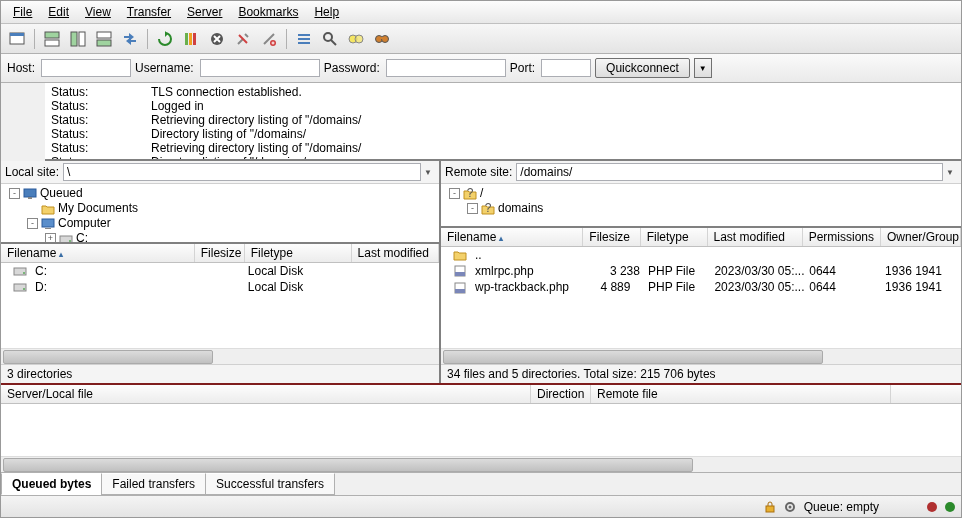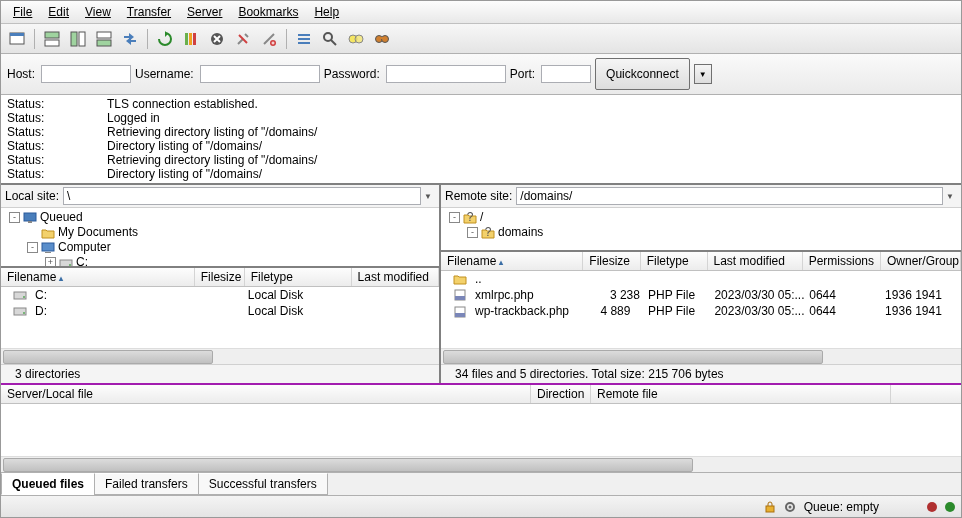--- a/index.html
+++ b/index.html
@@ -5,44 +5,44 @@
 * { box-sizing: border-box; margin: 0; padding: 0; font-family: "Segoe UI", Tahoma, sans-serif; font-size: 12px; }
 body { background: #f0f0f0; width: 962px; height: 518px; overflow: hidden; display: flex; flex-direction: column; border: 1px solid #999; }
 .menubar { background: linear-gradient(#fdfdfd,#e8e8e8); border-bottom: 1px solid #c0c0c0; padding: 2px 4px; display: flex; text-decoration: underline; }
 .menubar span { padding: 2px 8px; cursor: default; }
 .toolbar { background: linear-gradient(#f7f7f7,#e4e4e4); border-bottom: 1px solid #b0b0b0; padding: 2px 4px; display: flex; align-items: center; gap: 2px; height: 30px; }
 .toolbar .btn { width: 24px; height: 24px; display: flex; align-items: center; justify-content: center; border: 1px solid transparent; border-radius: 2px; }
 .toolbar .sep { width: 1px; height: 20px; background: #b0b0b0; margin: 0 3px; }
 .quickconnect { background: linear-gradient(#fafafa,#eaeaea); border-bottom: 1px solid #b0b0b0; padding: 4px 6px; display: flex; align-items: center; gap: 4px; }
 .quickconnect label { margin-right: 2px; }
 .quickconnect input { border: 1px solid #abadb3; padding: 1px 3px; height: 18px; }
-.quickconnect .qbtn { background: linear-gradient(#f5f5f5,#ddd); border: 1px solid #707070; border-radius: 2px; padding: 1px 10px; height: 32px; }
+.quickconnect .qbtn { background: linear-gradient(#f5f5f5,#ddd); border: 1px solid #707070; border-radius: 2px; padding: 1px 10px; height: 20px; }
 .qc-drop { width: 18px; height: 20px; border: 1px solid #707070; background: linear-gradient(#f5f5f5,#ddd); display:flex;align-items:center;justify-content:center;font-size:8px;}
-.log { background: #fff; border-bottom: 2px solid #808080; height: 90px; overflow: auto; padding: 2px 6px; position: relative; }
+.log { background: #fff; border-bottom: 2px solid #808080; height: 78px; overflow: auto; padding: 2px 6px; position: relative; margin-left: 44px; }
 .log-row { display: flex; }
 .log-row .k { width: 100px; }
-.split { flex: 1; display: flex; border-bottom: 2px solid #a21caf; min-height: 0; }
+.split { flex: 1; display: flex; border-bottom: 2px solid #7f1d1d; min-height: 0; }
 .pane { display: flex; flex-direction: column; background: #fff; min-width:0;}
 .pane.left { flex: 0 0 440px; border-right: 2px solid #808080; }
 .pane.right { flex: 1; }
 .siterow { display: flex; align-items: center; padding: 2px 4px; border-bottom: 1px solid #d0d0d0; background:#f4f4f4;}
 .siterow input { flex: 1; border: 1px solid #abadb3; height: 18px; padding: 0 3px; margin-left: 4px; }
 .siterow .drop { width: 14px; text-align:center; font-size:8px; color:#555;}
 .tree { flex: 0 0 60px; overflow: auto; padding: 2px 4px; border-bottom: 2px solid #808080; background:#fff;}
 .tree .node { display: flex; align-items: center; gap: 3px; line-height: 15px; }
 .tree .exp { width: 11px; height: 11px; border: 1px solid #888; font-size: 9px; line-height: 9px; text-align: center; background:#fff; color:#555;}
 .listhdr { display: flex; background: linear-gradient(#fdfdfd,#ececec); border-bottom: 1px solid #c0c0c0; }
 .listhdr span { padding: 2px 6px; border-right: 1px solid #d4d4d4; font-size:12px;}
 .listhdr .sort::after { content:" ▴"; color:#3a6ea5; font-size:9px;}
 .filelist { flex: 1; overflow: auto; background: #fff; }
 .filelist .row { display: flex; padding: 1px 4px; align-items: center; }
 .filelist .row span { overflow: hidden; white-space: nowrap; padding: 0 4px; }
 .hscroll { height: 16px; background: #efefef; border-top:1px solid #ddd; position:relative;}
 .hscroll .thumb { position:absolute; top:1px; height:14px; background: linear-gradient(#dcdcdc,#c0c0c0); border:1px solid #aaa; border-radius:2px;}
-.summary { background: #f4f4f4; border-top: 1px solid #d0d0d0; padding: 2px 14px; }
+.summary { background: #f4f4f4; border-top: 1px solid #d0d0d0; padding: 2px 6px; }
 .queue { height: 110px; background:#fff; display:flex; flex-direction:column;}
 .queuehdr { display: flex; background: linear-gradient(#fdfdfd,#ececec); border-bottom: 1px solid #c0c0c0; }
 .queuehdr span { padding: 2px 6px; border-right: 1px solid #d4d4d4; }
 .tabs { display: flex; background: #f0f0f0; border-top: 1px solid #b0b0b0; }
 .tabs .tab { padding: 3px 10px; border: 1px solid #b0b0b0; border-top: 1px solid #fff; background: #f8f8f8; margin-right: -1px; }
 .tabs .tab.active { font-weight: bold; background:#fff; border-bottom:1px solid #fff;}
 .statusbar { height: 22px; background: linear-gradient(#f4f4f4,#e4e4e4); border-top: 1px solid #b0b0b0; display: flex; align-items: center; justify-content: flex-end; padding: 0 6px; gap: 8px; }
 .dot { width: 10px; height: 10px; border-radius: 50%; display:inline-block;}
 svg { display:block; }
 </style>
@@ -364,21 +364,21 @@
   <div class="queuehdr" id="qhdr">
       <span style="width:530px">Server/Local file</span>
       <span style="width:60px">Direction</span>
       <span style="width:300px">Remote file</span>
     </div>
   <div style="flex:1;background:#fff"></div>
   <div class="hscroll">
       <div class="thumb" style="left:2px;width:690px"></div>
     </div>
   <div class="tabs" id="qtabs">
-      <div class="tab active">Queued files</div>
+      <div class="tab active">Queued bytes</div>
       <div class="tab ">Failed transfers</div>
       <div class="tab ">Successful transfers</div>
     </div>
 </div>
 
 <div class="statusbar">
   <span>
       <svg width="12" height="12">
         <rect x="2" y="5" width="8" height="6" fill="#e8b030" stroke="#aa7010"></rect>
         <path d="M4 5 V3 a2 2 0 0 1 4 0 V5" fill="none" stroke="#aa7010"></path>

